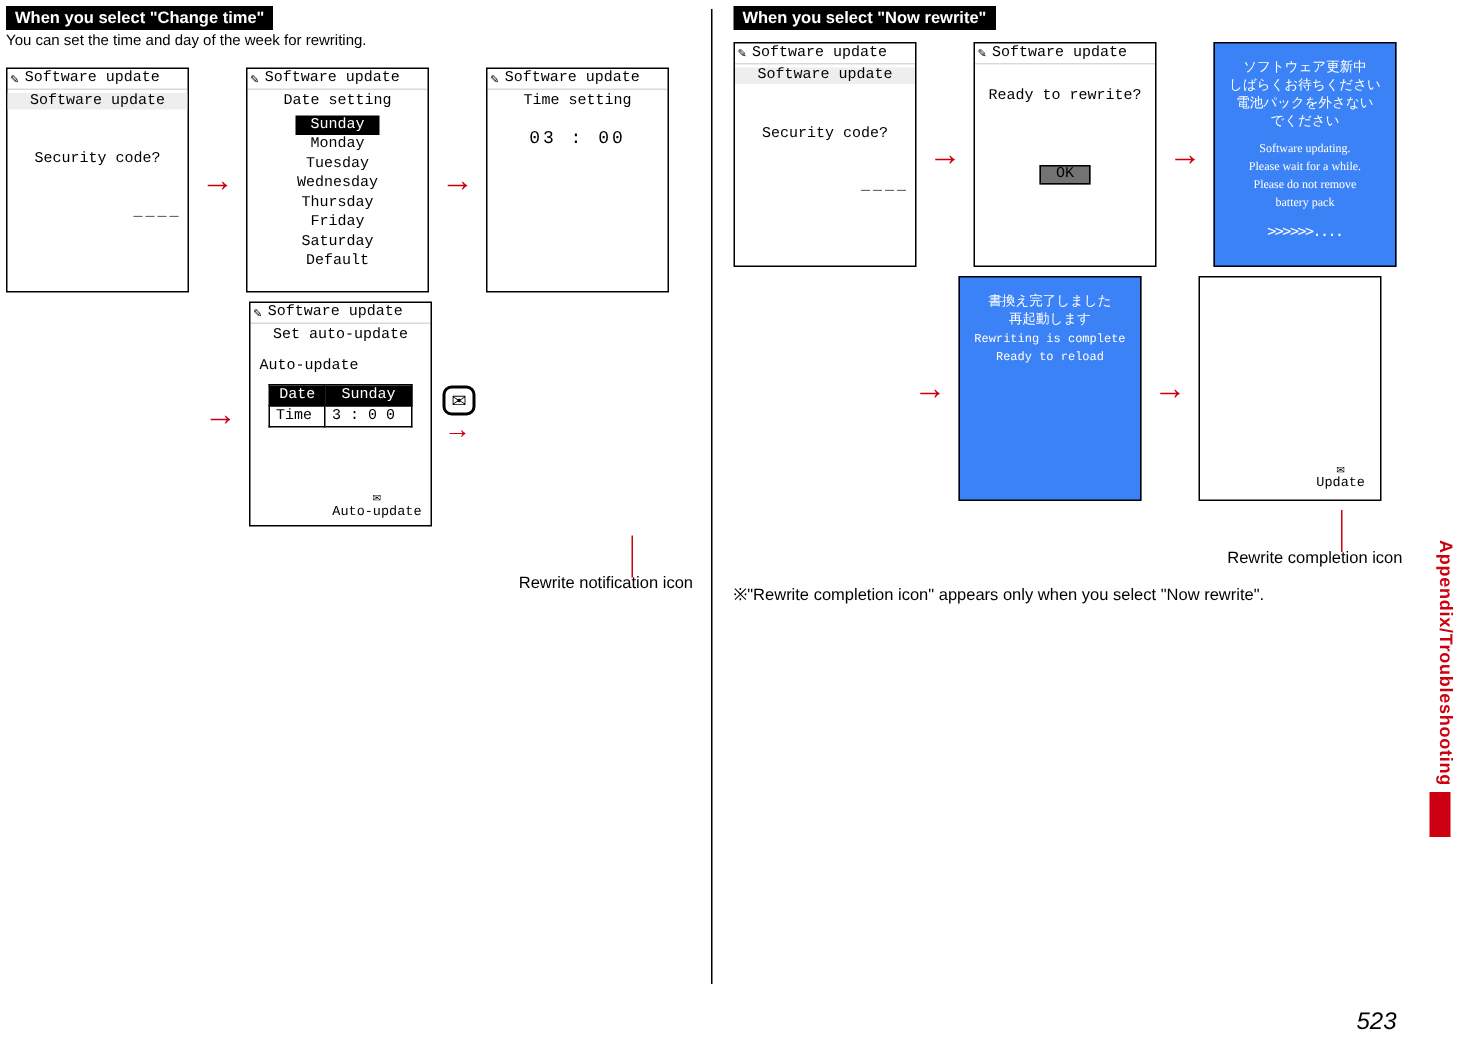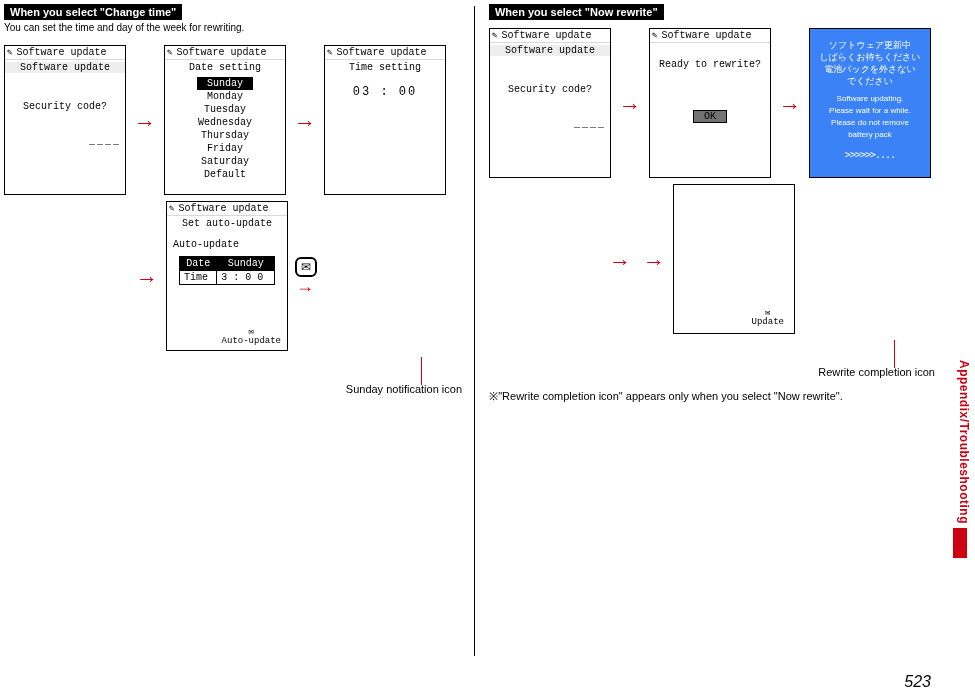--- a/index.html
+++ b/index.html
@@ -209,21 +209,21 @@
       </div>
 
       <div class="stack">
         <span class="mail-icon">✉</span>
         <span class="arrow-red" style="font-size:18px">→</span>
       </div>
     </div>
 
     <div style="width:300px;margin-left:158px">
       <div class="callout-line"></div>
-      <div class="callout">Sunday notification icon</div>
+      <div class="callout">Rewrite notification icon</div>
     </div>
   </div>
 
   <div class="vrule"></div>
 
   <div class="col" style="padding-left:14px">
     <div class="section-hdr">When you select "Now rewrite"</div>
 
     <div class="flow-row" style="margin-top:8px">
 
@@ -253,34 +253,44 @@
       </div>
 
       <span class="arrow-red">→</span>
 
       <div class="screen dark">
         <div class="body jp" style="margin-top:8px">
           <div>ソフトウェア更新中</div>
           <div>しばらくお待ちください</div>
           <div>電池パックを外さない</div>
           <div>でください</div>
-          <div style="margin-top:6px;font-family:Liberation Sans, sans-serif;font-size:8px">
+          <div style="margin-top:6px;font-family:Liberation Serif, serif;font-size:8px">
             <div>Software updating.</div>
             <div>Please wait for a while.</div>
             <div>Please do not remove</div>
             <div>battery pack</div>
           </div>
           <div class="chev" style="margin-top:8px;font-size:10px">&gt;&gt;&gt;&gt;&gt;&gt;....</div>
         </div>
       </div>
     </div>
 
     <div class="flow-row" style="margin-left:116px">
       <span class="arrow-red">→</span>
 
+      <div class="screen dark">
+        <div class="body jp" style="margin-top:8px">
+          <div>書換え完了しました</div>
+          <div>再起動します</div>
+          <div style="margin-top:2px;font-family:Courier New,monospace;font-size:8px">
+            <div>Rewriting is complete</div>
+            <div>Ready to reload</div>
+          </div>
+        </div>
+      </div>
 
       <span class="arrow-red">→</span>
 
       <div class="screen">
         <div style="position:absolute;bottom:6px;right:10px" class="tiny-icon">
           <div>✉</div>
             <div>Update</div>
         </div>
       </div>
     </div>

